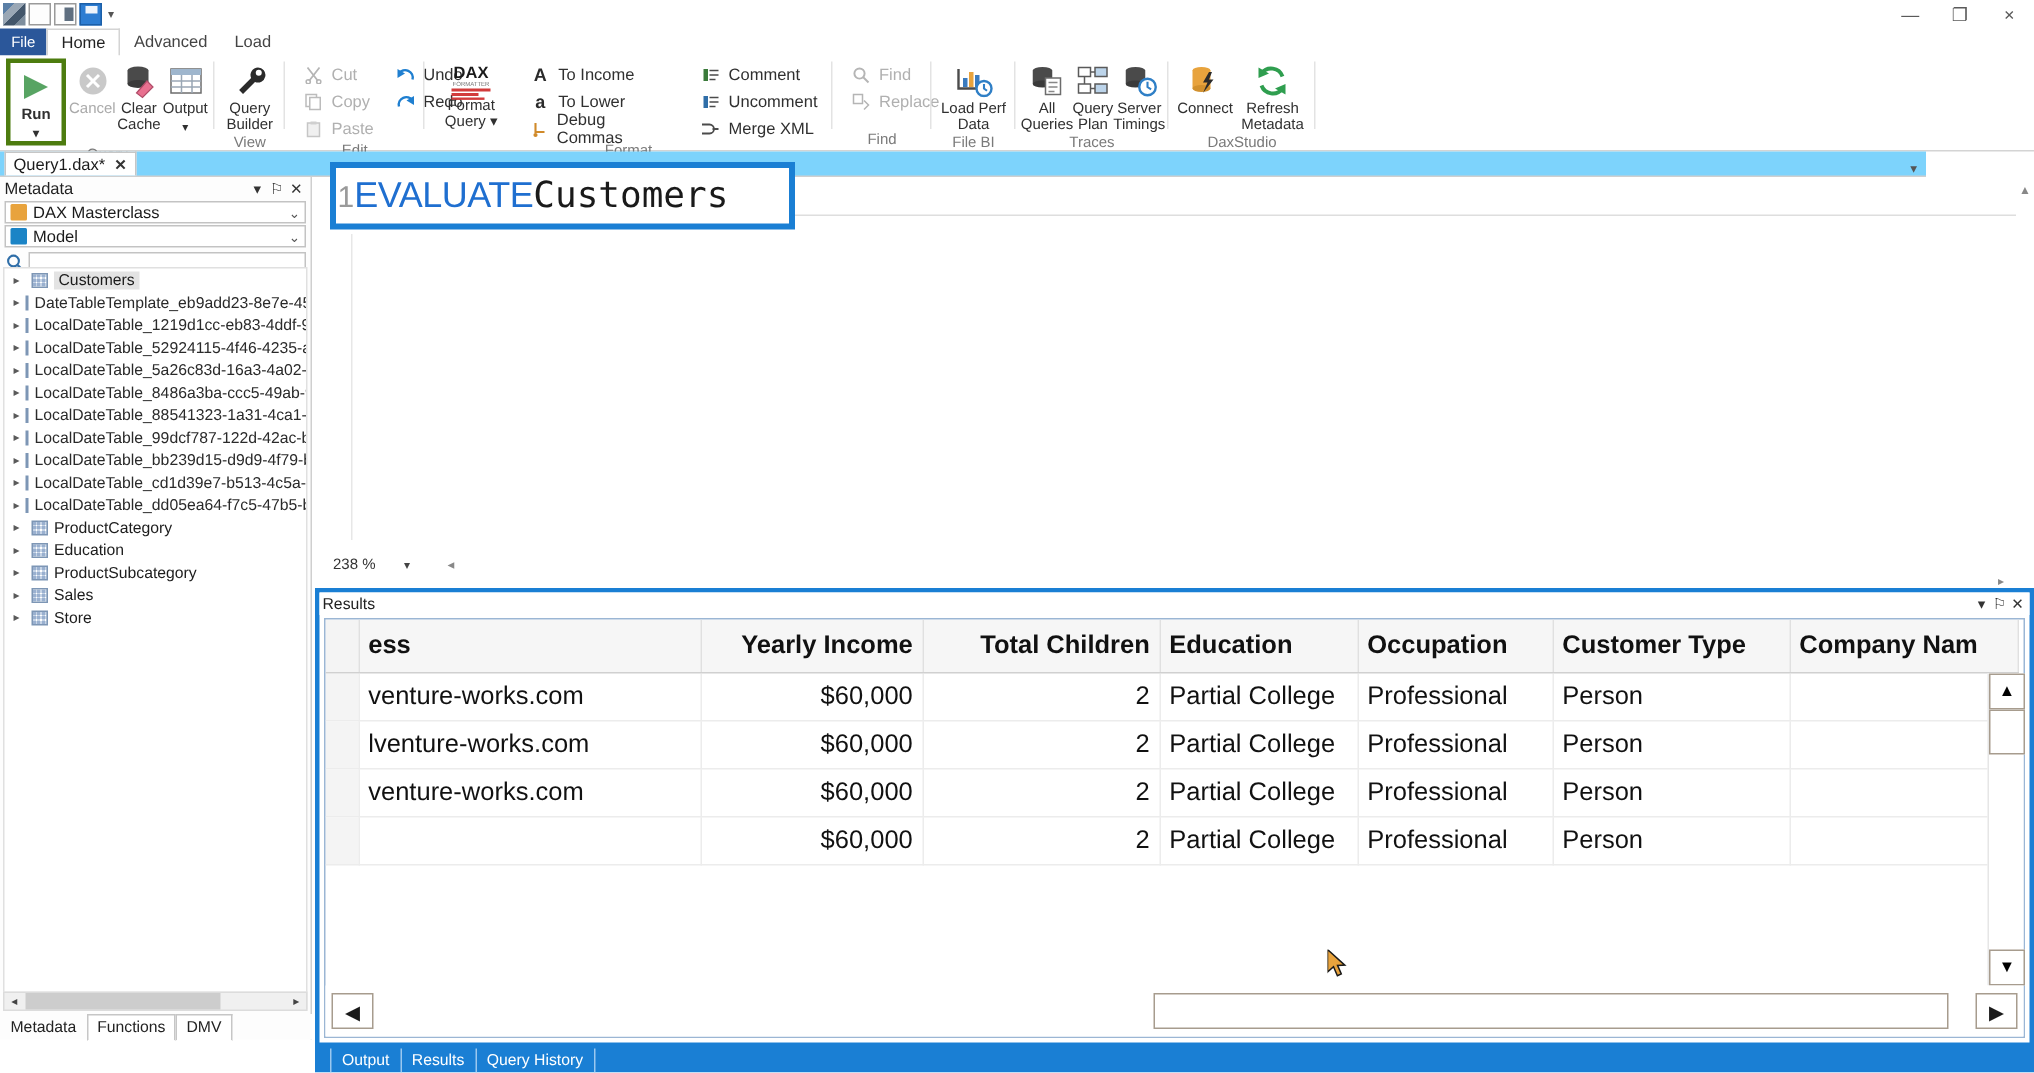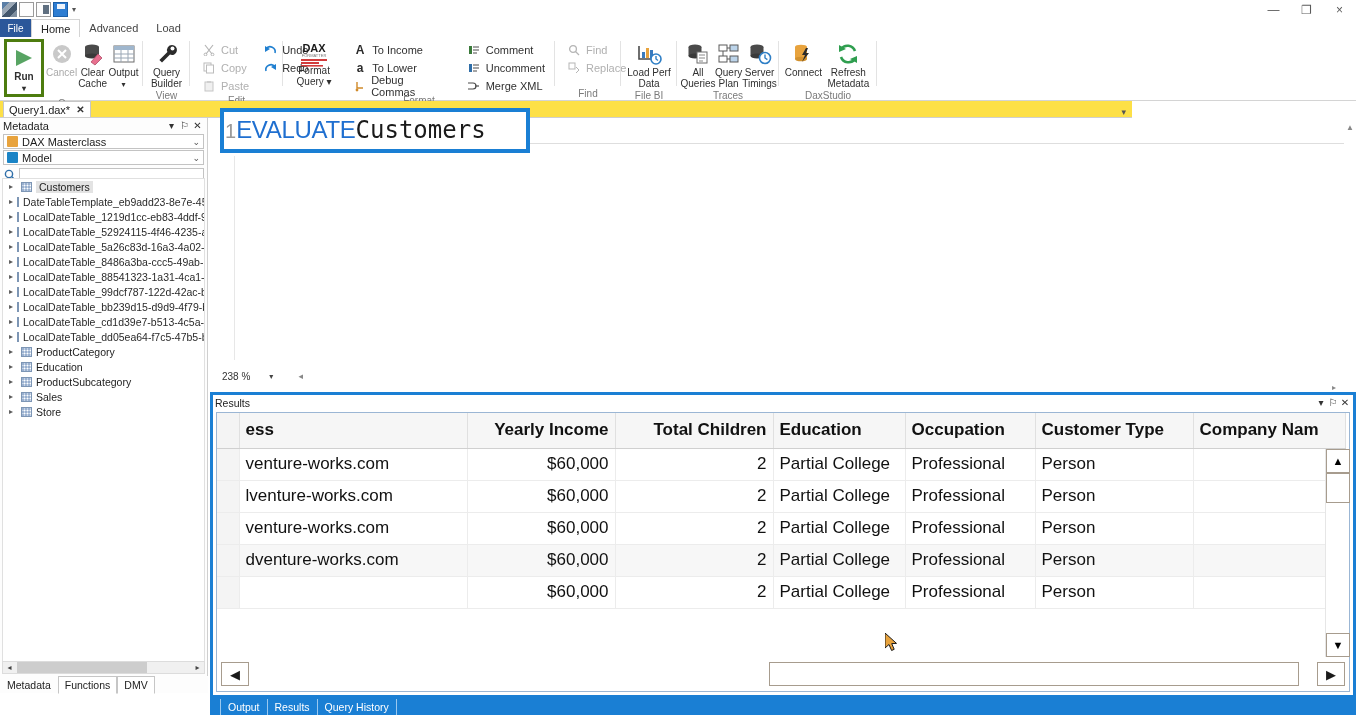--- a/index.html
+++ b/index.html
@@ -75,22 +75,22 @@
 
   .runbtn-wrap { border:3px solid #4d7c0f; padding:1px 2px 0 2px; margin-right:2px;font-weight:bold; }
 
   .smallcol { display:flex; flex-direction:column; gap:2px; padding:3px 2px 0 4px; }
   .smallbtn { display:flex; align-items:center; gap:5px; font-size:11px; color:#303030; height:16px; padding:0 4px; }
   .smallbtn.disabled { color:#b0b0b0; }
   .smallico { width:14px; height:14px; display:flex; align-items:center; justify-content:center; font-size:11px; }
 
   
   .doctabs {
-    position:absolute; top:101px; left:0; width:1132px; height:17px;
-    background:#fde047; border-bottom:1px solid #cfcfcf; display:flex; align-items:flex-end;
+    position:absolute; top:101px; left:0; width:1284px; height:17px;
+    background:#7dd3fc; border-bottom:1px solid #cfcfcf; display:flex; align-items:flex-end;
   }
   .doctab {
     height:16px; background:#fff; border:1px solid #c6c6c6; border-bottom:none;
     font-size:11px; padding:0 5px; display:flex; align-items:center; gap:6px; margin-left:3px;
   }
   .doctab .x { font-size:10px; font-weight:bold; color:#333; }
   .doctabs-caret { margin-left:auto; margin-right:6px; font-size:9px; color:#555; }
 
   
   .meta-panel {
@@ -774,30 +774,20 @@
             <tr>
               <td class="col-rowhdr"></td>
               <td>venture-works.com</td>
               <td class="num">$60,000</td>
               <td class="num">2</td>
               <td>Partial College</td>
               <td>Professional</td>
               <td>Person</td>
               <td></td>
             </tr>
-            <tr class="alt">
-              <td class="col-rowhdr"></td>
-              <td>dventure-works.com</td>
-              <td class="num">$60,000</td>
-              <td class="num">2</td>
-              <td>Partial College</td>
-              <td>Professional</td>
-              <td>Person</td>
-              <td></td>
-            </tr>
             <tr>
               <td class="col-rowhdr"></td>
               <td></td>
               <td class="num">$60,000</td>
               <td class="num">2</td>
               <td>Partial College</td>
               <td>Professional</td>
               <td>Person</td>
               <td></td>
             </tr>

